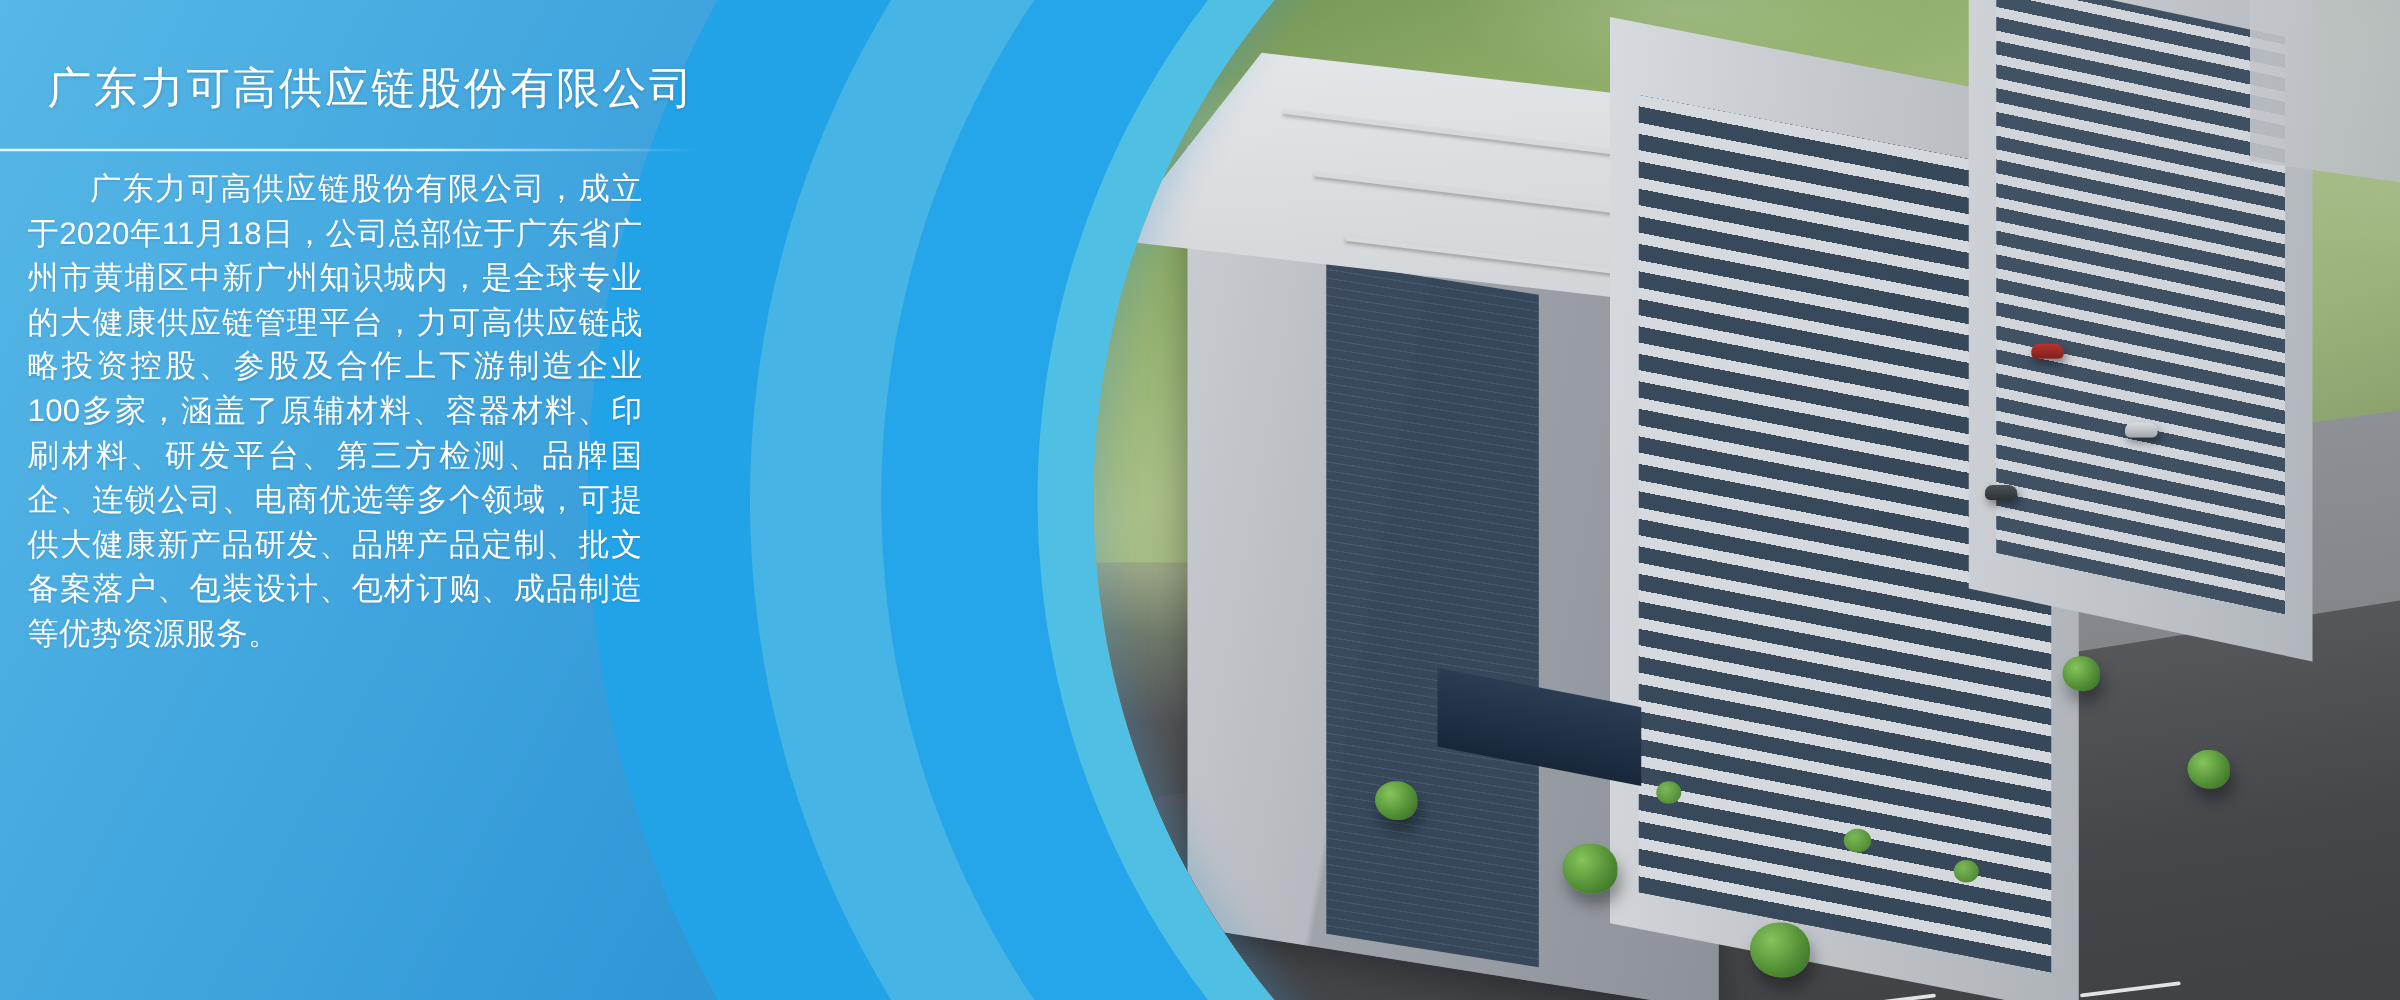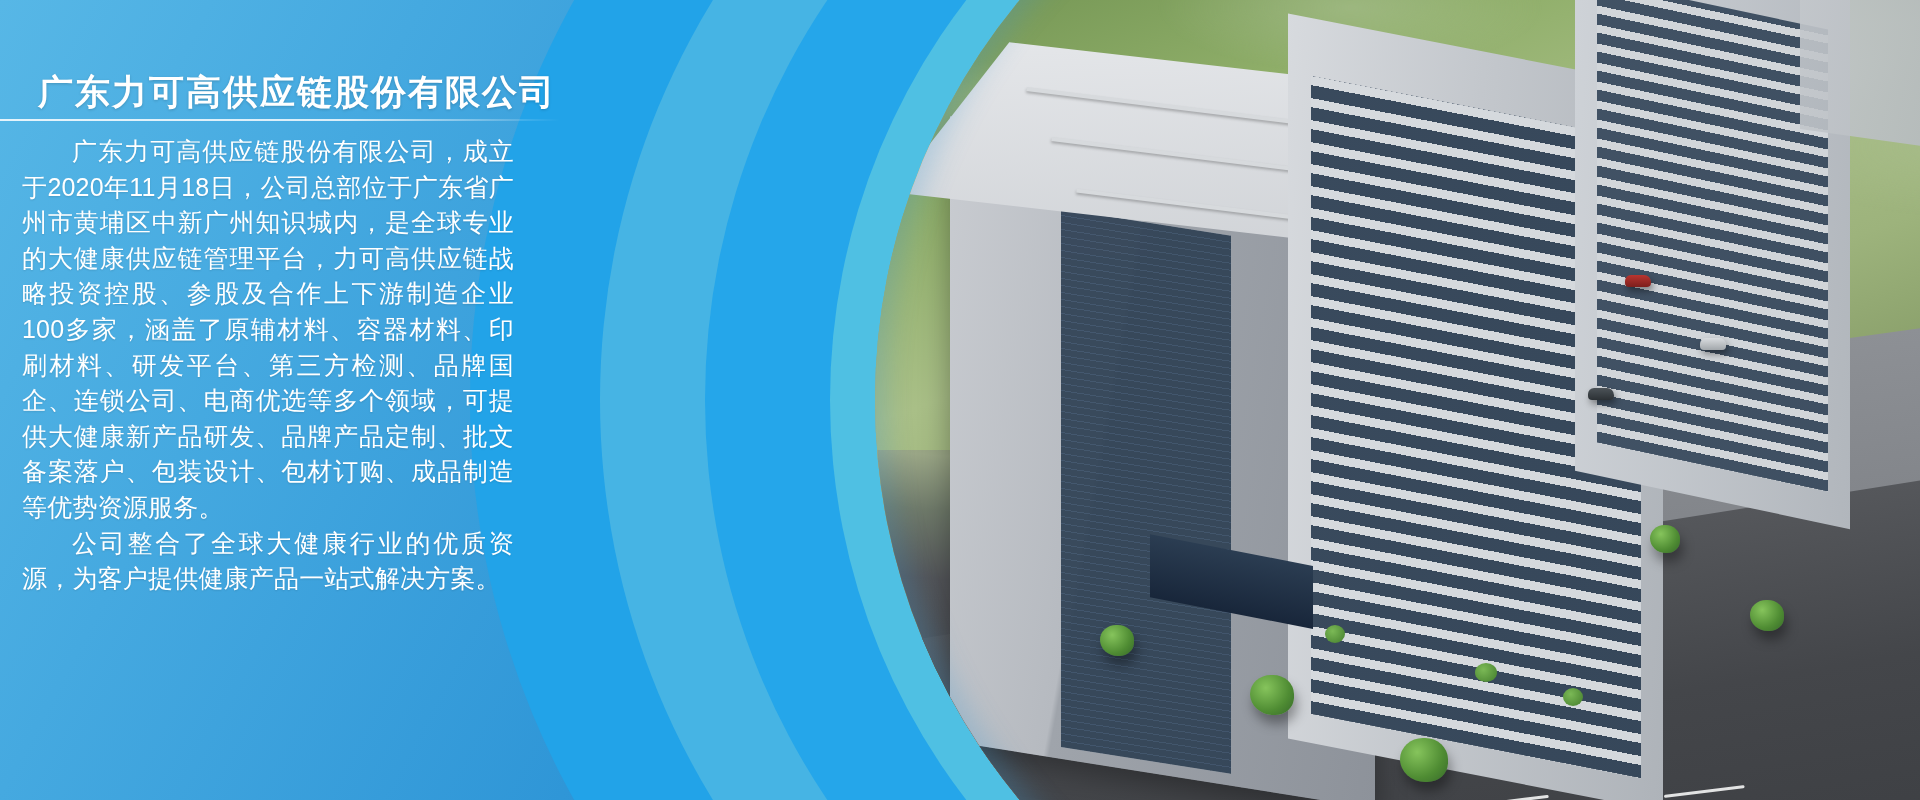--- a/index.html
+++ b/index.html
@@ -105,22 +105,22 @@
     background:radial-gradient(circle at 38% 34%,#7bb956,#437d2c);}
   .car{position:absolute;border-radius:6px 7px 4px 4px;box-shadow:2px 4px 7px rgba(0,0,0,.4);}
 
   
   .photo-fade{position:absolute;inset:0;border-radius:50%;pointer-events:none;
     box-shadow:inset 0 0 26px 10px rgba(70,150,205,.28);}
 
   
   .content{position:absolute;left:0;top:0;width:640px;height:800px;z-index:5;}
   .title{
-    position:absolute;left:38px;top:69px;
-    color:#ffffff;font-size:35px;font-weight:bold;letter-spacing:2px;
+    position:absolute;left:38px;top:47px;
+    color:#ffffff;font-size:35px;font-weight:normal;letter-spacing:2px;
     text-shadow:0 1px 3px rgba(0,0,0,.18);white-space:nowrap;
   }
   .divider{
     position:absolute;left:0;top:119px;width:560px;height:2px;
     background:linear-gradient(90deg,rgba(255,255,255,.85) 0%,rgba(255,255,255,.8) 62%,rgba(255,255,255,0) 100%);
   }
   .body-text{
     position:absolute;left:22px;top:134px;width:492px;
     color:#ffffff;font-size:25px;line-height:35.6px;
     letter-spacing:.2px;text-align:justify;text-justify:inter-ideograph;
@@ -185,17 +185,16 @@
       <div class="car" style="left:57%;top:49%;width:26px;height:12px;background:linear-gradient(180deg,#4c5358,#2c3135);"></div>
     </div>
     <div class="photo-fade"></div>
   </div>
 
   <div class="content">
     <div class="title">广东力可高供应链股份有限公司</div>
     <div class="divider"></div>
     <div class="body-text">
       <p>广东力可高供应链股份有限公司，成立于2020年11月18日，公司总部位于广东省广州市黄埔区中新广州知识城内，是全球专业的大健康供应链管理平台，力可高供应链战略投资控股、参股及合作上下游制造企业100多家，涵盖了原辅材料、容器材料、印刷材料、研发平台、第三方检测、品牌国企、连锁公司、电商优选等多个领域，可提供大健康新产品研发、品牌产品定制、批文备案落户、包装设计、包材订购、成品制造等优势资源服务。</p>
-      <p>公司整合了全球大健康行业的优质资源，为客户提供健康产品一站式解决方案。</p>
     </div>
   </div>
 
 </div>
 
 </body></html>

